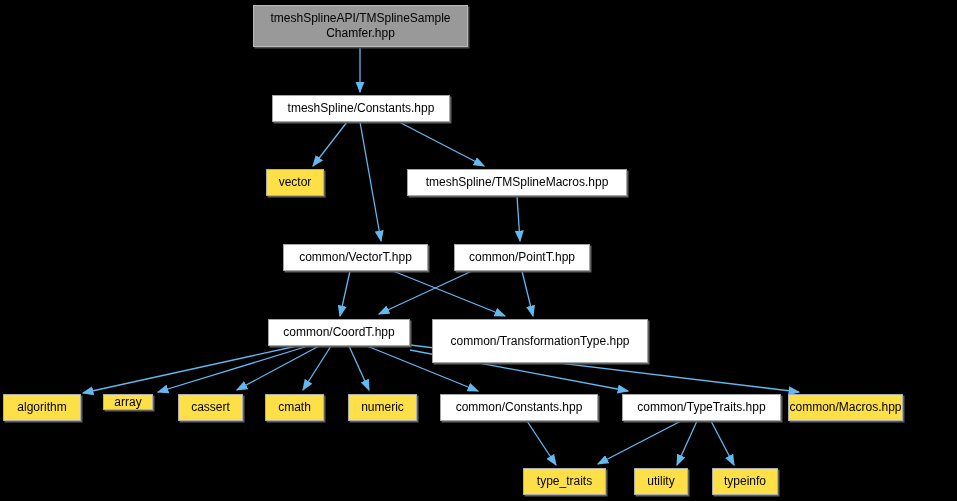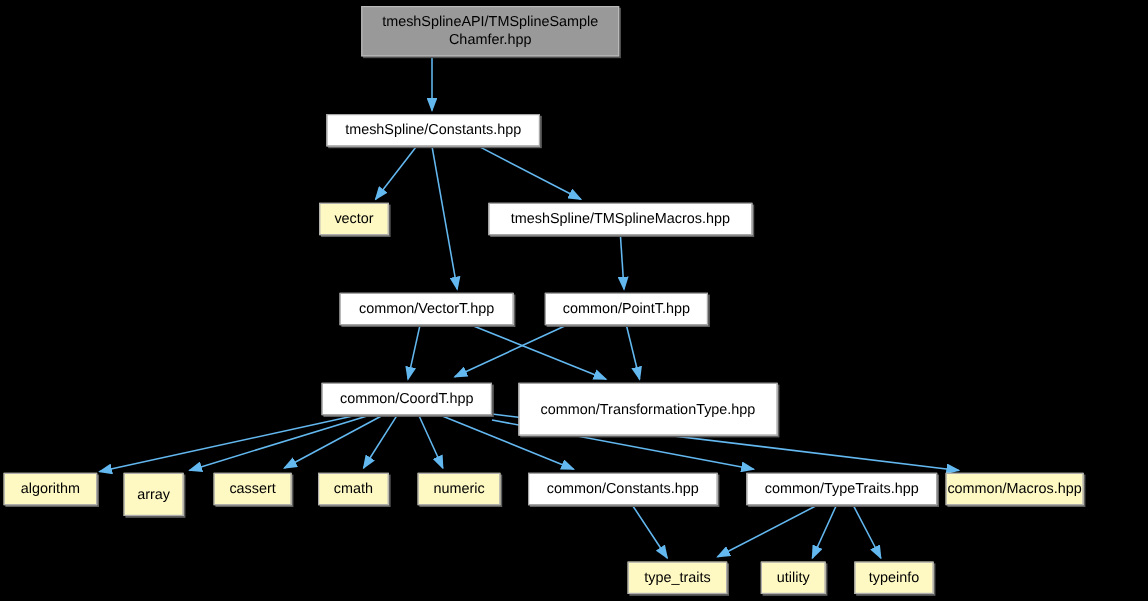--- a/index.html
+++ b/index.html
@@ -20,30 +20,29 @@
     padding:2px 4px;
     line-height:15px;
     cursor:pointer;
   }
   .node.white{
     background:#ffffff;
     border:1px solid #a6a6a6;
     box-shadow:1.5px 1.5px 0 0 #5f5f5f;
   }
   .node.gray{
-    background:#fef9c3;
+    background:#fde047;
     border:1px solid #aeaeae;
     box-shadow:1.5px 1.5px 0 0 #5f5f5f;
   }
   .node.root{
     background:#999999;
     border:1px solid #b9b9b9;
     box-shadow:1.5px 1.5px 0 0 #4f4f4f;
     font-size:12px;
-    margin-left:48px;
   }
 </style>
 </head>
 <body>
 
 <div class="canvas">
 
   <svg class="edges" width="957" height="501" viewBox="0 0 957 501">
     <defs>
       <marker id="arrow" markerWidth="9" markerHeight="7" refX="8" refY="3.5" orient="auto" markerUnits="strokeWidth">
@@ -77,21 +76,21 @@
 
   <div class="node root" style="left:253px;top:5px;width:215px;height:42px">tmeshSplineAPI/TMSplineSample Chamfer.hpp</div>
   <div class="node white" style="left:272px;top:95px;width:178px;height:27px">tmeshSpline/Constants.hpp</div>
   <div class="node gray" style="left:266px;top:169px;width:58px;height:27px">vector</div>
   <div class="node white" style="left:407px;top:169px;width:220px;height:27px">tmeshSpline/TMSplineMacros.hpp</div>
   <div class="node white" style="left:283px;top:244px;width:145px;height:27px">common/VectorT.hpp</div>
   <div class="node white" style="left:454px;top:244px;width:136px;height:27px">common/PointT.hpp</div>
   <div class="node white" style="left:268px;top:319px;width:142px;height:27px">common/CoordT.hpp</div>
   <div class="node white" style="left:432px;top:319px;width:216px;height:44px">common/TransformationType.hpp</div>
   <div class="node gray" style="left:3px;top:394px;width:78px;height:27px">algorithm</div>
-  <div class="node gray" style="left:103px;top:394px;width:50px;height:36px">array</div>
+  <div class="node gray" style="left:103px;top:394px;width:50px;height:16px">array</div>
   <div class="node gray" style="left:178px;top:394px;width:65px;height:27px">cassert</div>
   <div class="node gray" style="left:265px;top:394px;width:59px;height:27px">cmath</div>
   <div class="node gray" style="left:348px;top:394px;width:69px;height:27px">numeric</div>
   <div class="node white" style="left:440px;top:394px;width:158px;height:27px">common/Constants.hpp</div>
   <div class="node white" style="left:622px;top:394px;width:159px;height:27px">common/TypeTraits.hpp</div>
   <div class="node gray" style="left:788px;top:394px;width:115px;height:27px">common/Macros.hpp</div>
   <div class="node gray" style="left:523px;top:468px;width:83px;height:27px">type_traits</div>
   <div class="node gray" style="left:634px;top:468px;width:54px;height:27px">utility</div>
   <div class="node gray" style="left:712px;top:468px;width:66px;height:27px">typeinfo</div>
 

